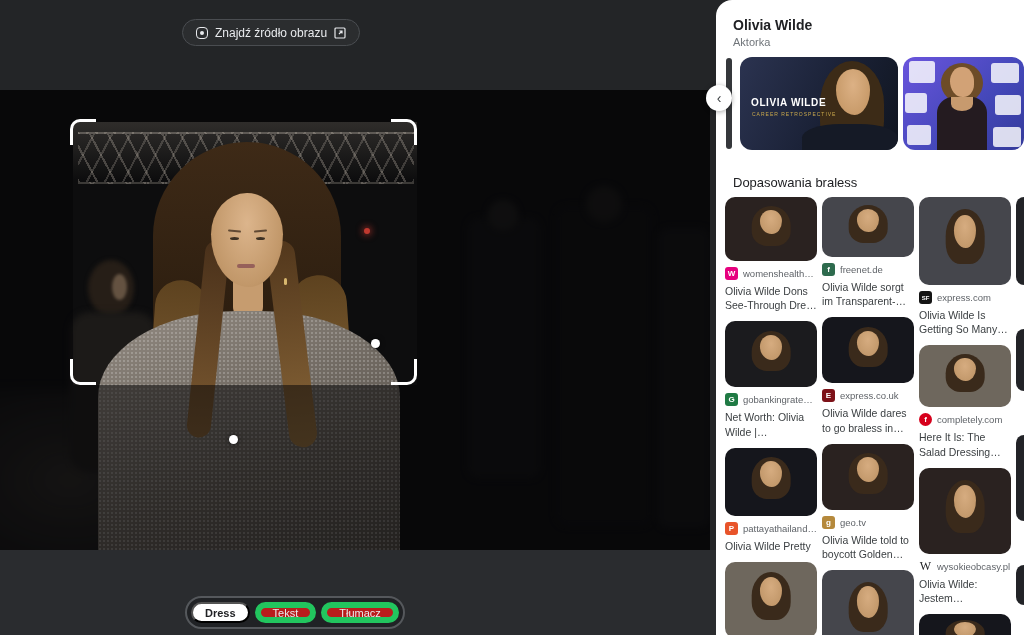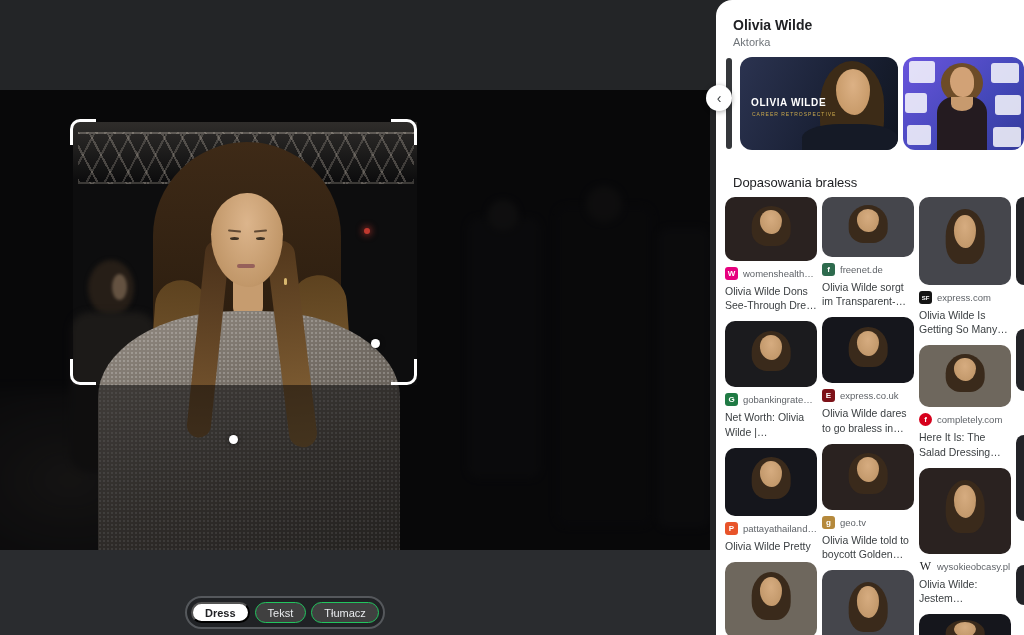--- a/index.html
+++ b/index.html
@@ -71,21 +71,21 @@
   .cBL{left:70px;top:269px;border-right:none;border-top:none;border-bottom-left-radius:10px;}
   .cBR{left:391px;top:269px;border-left:none;border-top:none;border-bottom-right-radius:10px;}
   .dot{position:absolute;width:9px;height:9px;border-radius:50%;background:#fff;box-shadow:0 0 5px rgba(0,0,0,.65);}
   .d1{left:371px;top:249px;} .d2{left:229px;top:345px;}
 
   .actionbar{position:absolute;left:185px;top:596px;display:inline-flex;gap:5px;align-items:center;
     padding:4px;border-radius:17px;background:#202225;border:2px solid #55585c;}
   .act{height:21px;display:inline-flex;align-items:center;padding:0 12px;border-radius:11px;
     font-size:11px;cursor:pointer;white-space:nowrap;}
   .act-primary{background:#fff;color:#202124;font-weight:bold;}
-  .act-sec{background:#404040;color:#e8eaed;border:1px solid #22c55e;}
+  .act-sec{background:#b91c1c;color:#e8eaed;border:6px solid #22c55e;}
 
   
   .panel{position:absolute;left:716px;top:0;width:308px;height:635px;background:#fff;border-top-left-radius:16px;}
   .p-title{position:absolute;left:17px;top:17px;font-size:14px;color:#202124;font-weight:bold;}
   .p-sub{position:absolute;left:17px;top:36px;font-size:11px;color:#70757a;}
 
   .carousel{position:absolute;left:0;top:57px;width:308px;height:93px;}
   .sliver{position:absolute;left:10px;top:1px;width:6px;height:91px;background:#35373b;border-radius:3px;}
   .hero{position:absolute;left:24px;top:0;width:158px;height:93px;border-radius:12px;overflow:hidden;
     background:linear-gradient(115deg,#2b3350 0%,#1a2136 55%,#10151f 100%);cursor:pointer;}
@@ -172,20 +172,28 @@
       <div class="corner cTL"></div>
       <div class="corner cTR"></div>
       <div class="corner cBL"></div>
       <div class="corner cBR"></div>
       <div class="dot d1"></div>
       <div class="dot d2"></div>
     </div>
 
     <div class="band-bottom"></div>
 
+    <button class="find-btn">
+      <span class="lens-ic"></span>
+      <span>Znajdź źródło obrazu</span>
+      <svg class="ext-ic" viewBox="0 0 12 12">
+        <path d="M2 1h8a1 1 0 0 1 1 1v8a1 1 0 0 1-1 1H2a1 1 0 0 1-1-1V2a1 1 0 0 1 1-1z" fill="none" stroke="#e8eaed" stroke-width="1.2"></path>
+        <path d="M5 7l3-3M5.4 4H8v2.6" fill="none" stroke="#e8eaed" stroke-width="1.2"></path>
+      </svg>
+    </button>
 
     <div class="actionbar">
       <button class="act act-primary">Dress</button>
       <button class="act act-sec">Tekst</button>
       <button class="act act-sec">Tłumacz</button>
     </div>
   </div>
 
   <div class="panel">
     <div class="p-title">Olivia Wilde</div>

